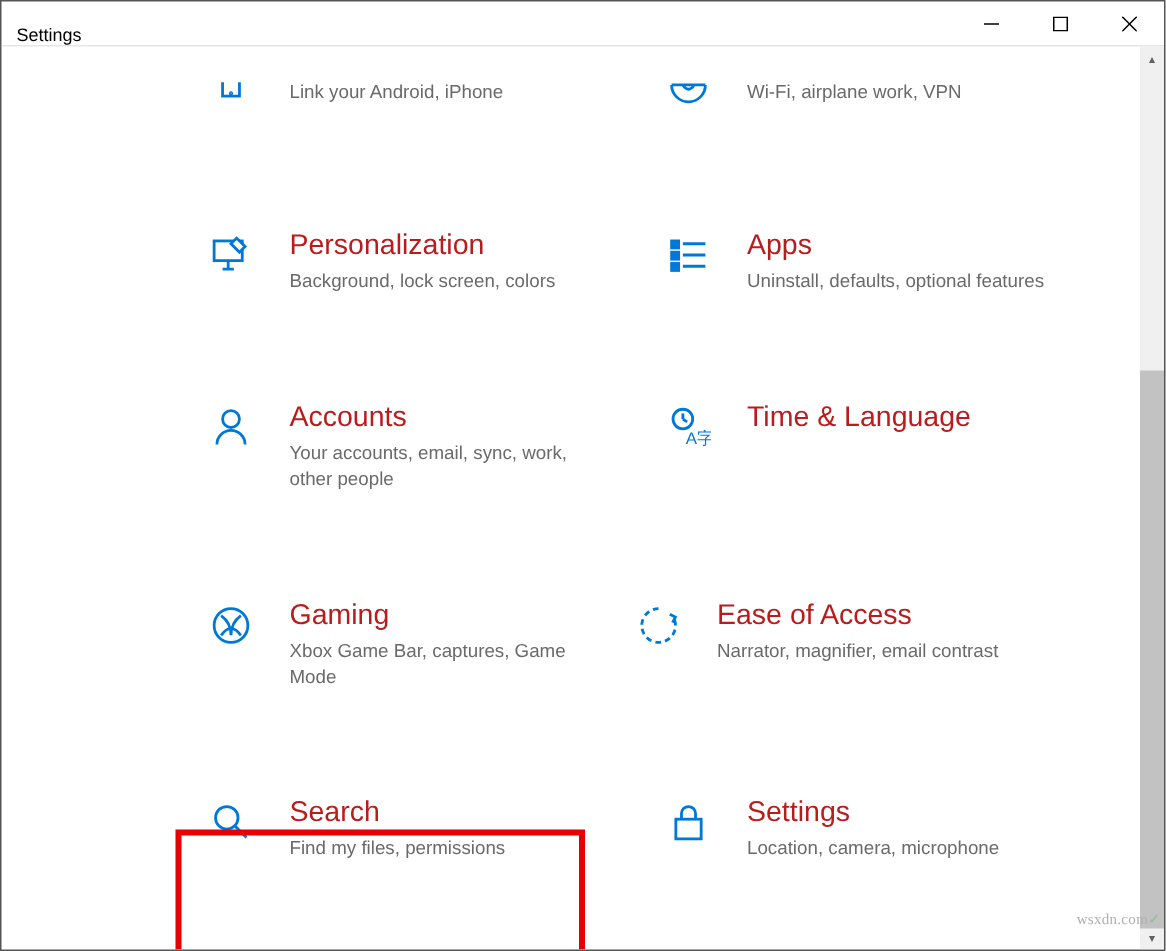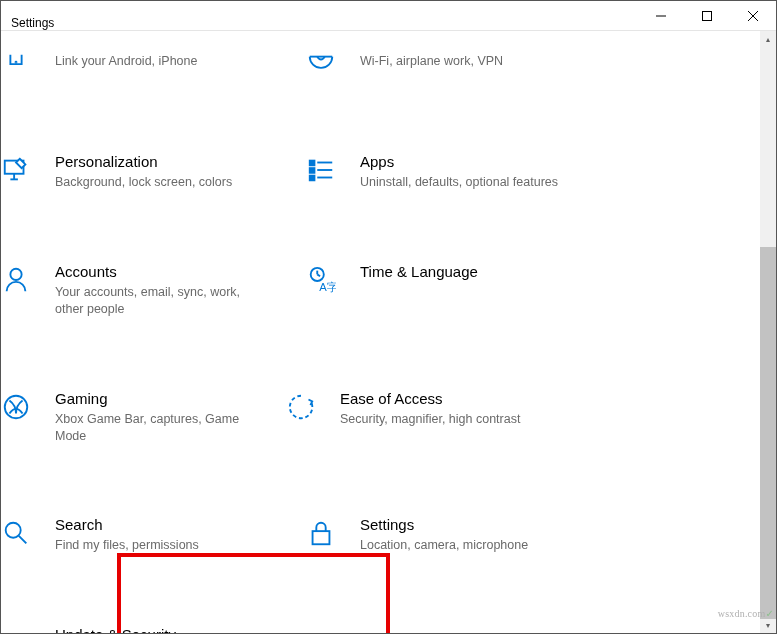--- a/index.html
+++ b/index.html
@@ -66,20 +66,21 @@
       justify-content:center;
       font-size:8px;
       color:#606060;
     }
     .categories {
       padding-right: 16px;
     }
     .row {
       display: flex;
       gap: 40px;
+      padding-left: 138px;
     }
     .item {
       display: flex;
       width: 265px;
       padding: 18px 0 18px 0;
       cursor: default;
     }
     .item .icon {
       width: 42px;
       flex-shrink: 0;
@@ -88,22 +89,22 @@
       padding-top: 2px;
     }
     .item .icon svg {
       width: 30px;
       height: 30px;
     }
     .item .text {
       padding-left: 12px;
     }
     .item .title-text {
-      font-size: 15px;
-      color: #000000;
+      font-size: 19px;
+      color: #b91c1c;
       margin-bottom: 4px;
       font-weight: 400;
     }
     .item .desc {
       font-size: 12.5px;
       color: #6a6a6a;
       line-height: 1.35;
     }
     .highlight {
       position: absolute;
@@ -259,21 +260,21 @@
       </div>
       <div class="item">
         <span class="icon">
           <svg viewBox="0 0 32 32" fill="none" stroke="#0078d7" stroke-width="2">
             <path d="M16 4 a12 12 0 1 0 11 7" stroke-dasharray="4 3"></path>
             <path d="M24 8 l4 2 l-2 4"></path>
           </svg>
         </span>
         <div class="text">
           <div class="title-text">Ease of Access</div>
-          <div class="desc">Security, magnifier, high contrast</div>
+          <div class="desc">Narrator, magnifier, email contrast</div>
         </div>
       </div>
     </div>
 
     <div class="row" style="margin-top:36px;">
       <div class="item">
         <span class="icon">
           <svg viewBox="0 0 32 32" fill="none" stroke="#0078d7" stroke-width="2">
             <circle cx="13" cy="13" r="8"></circle>
               <line x1="19" y1="19" x2="27" y2="27"></line>

